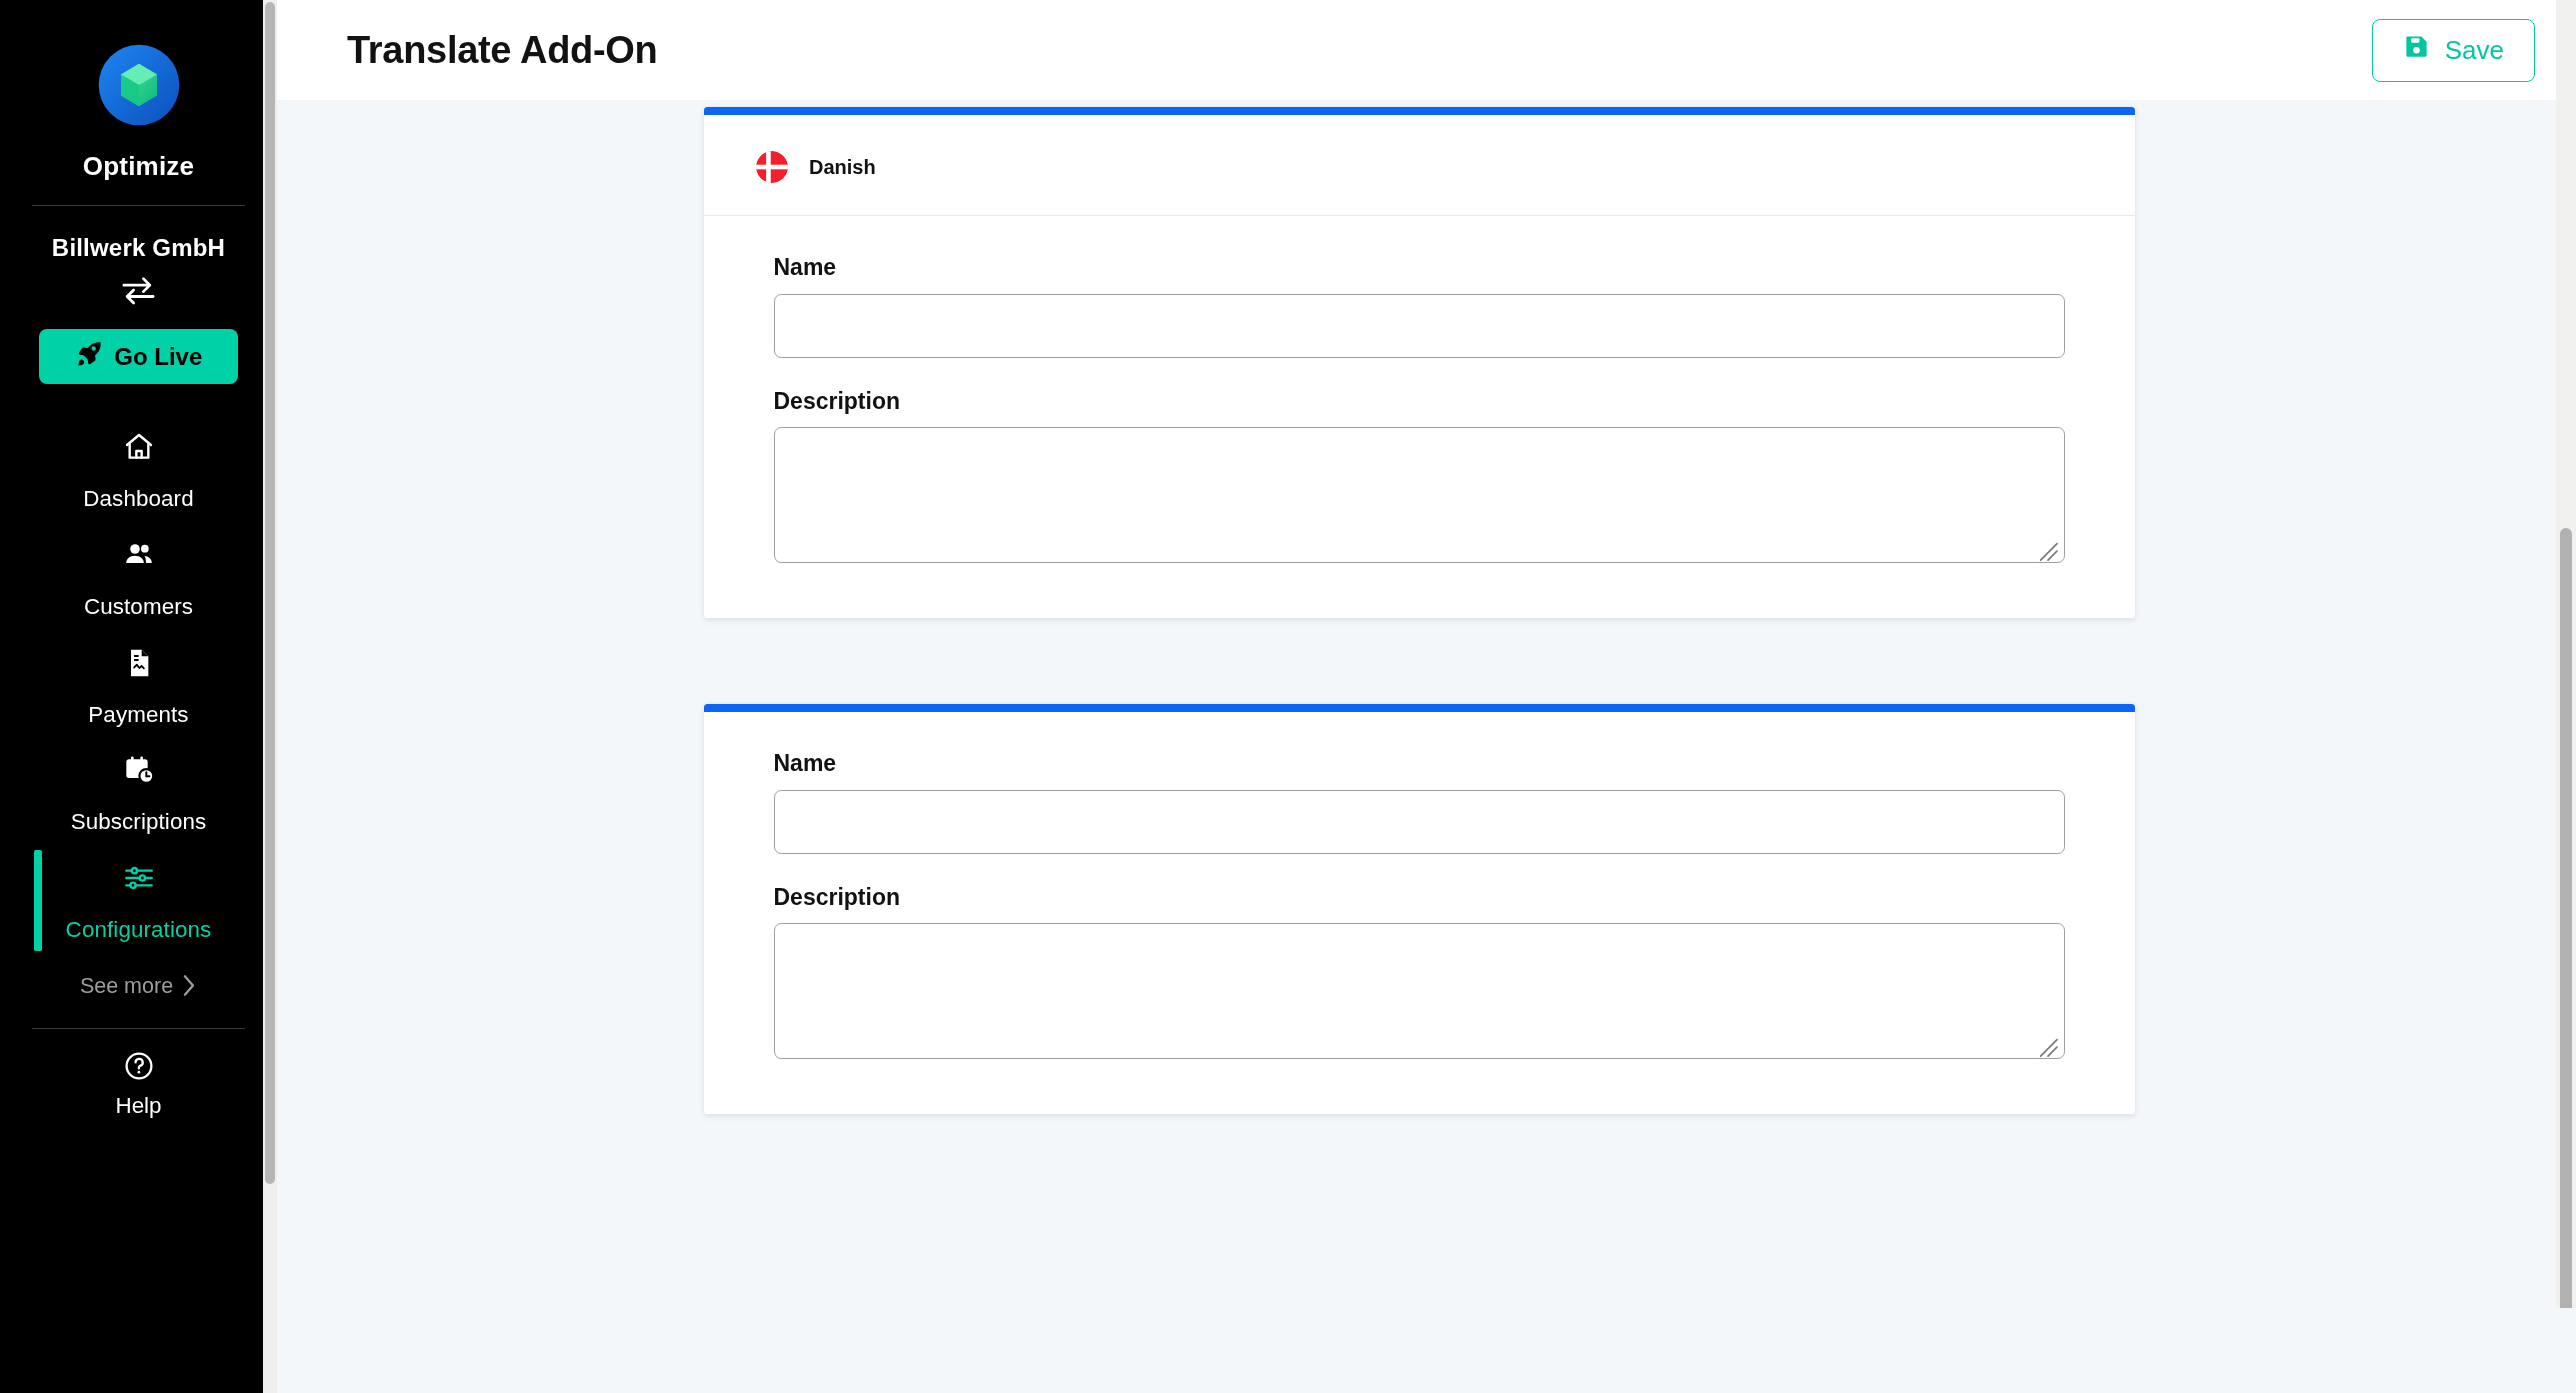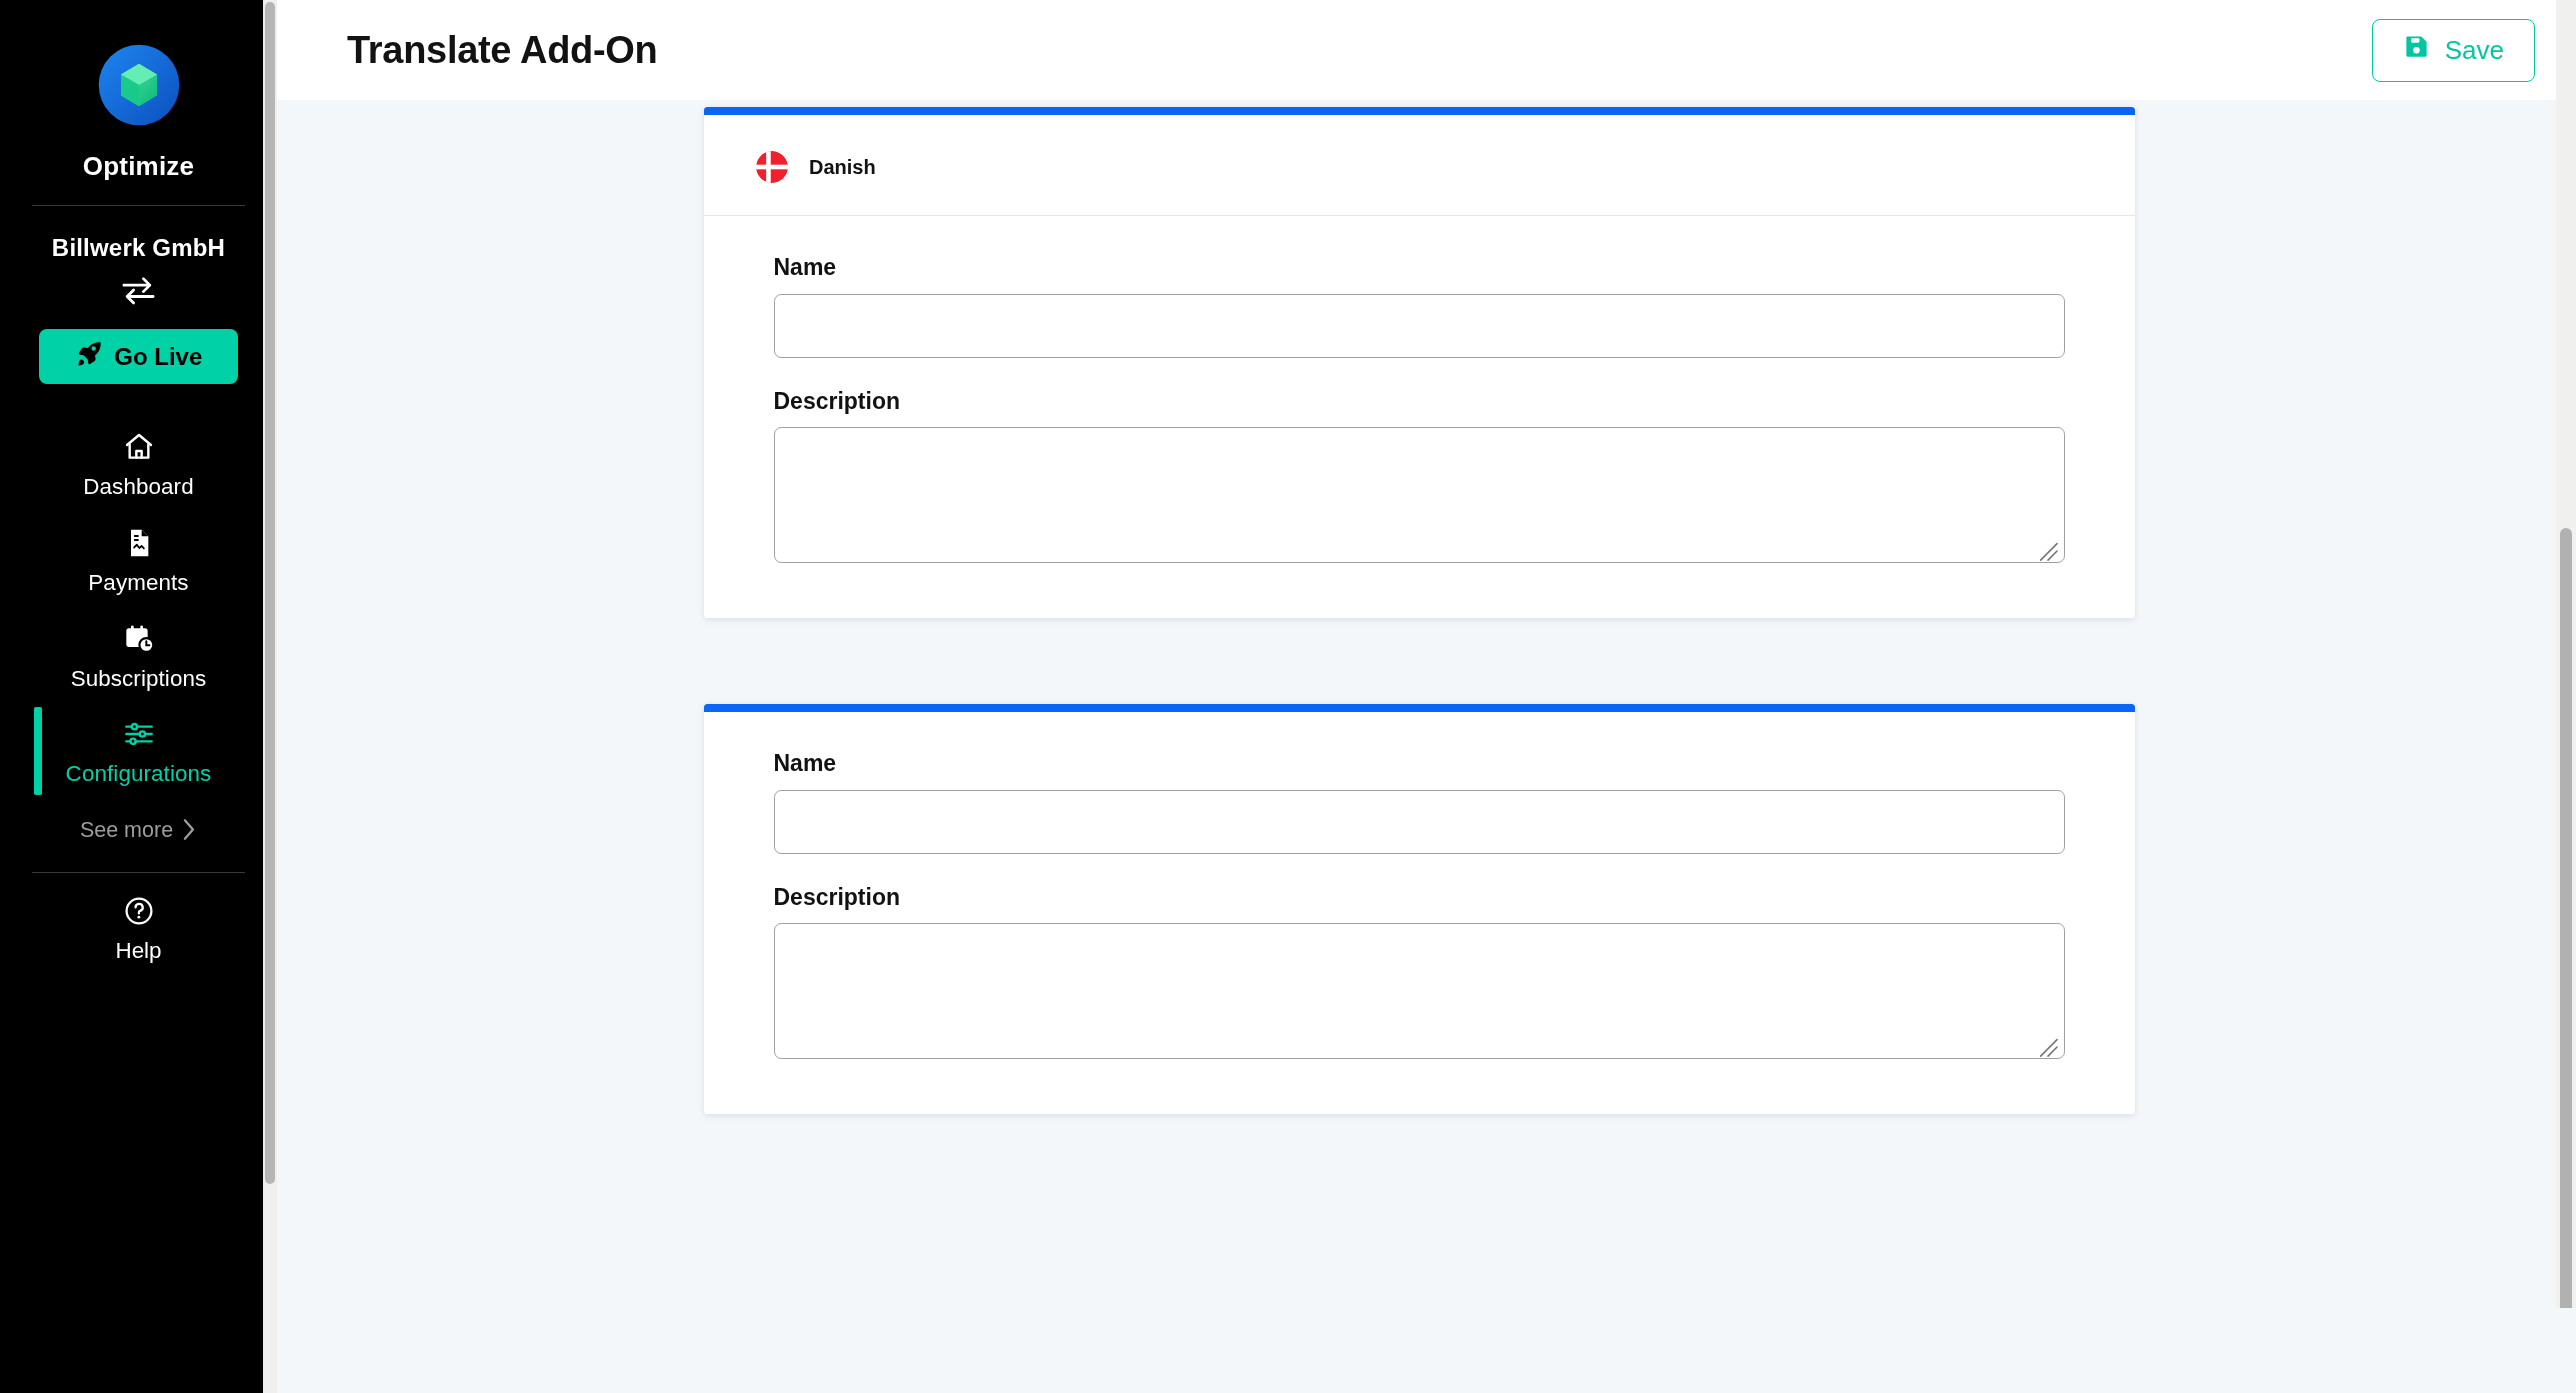--- a/index.html
+++ b/index.html
@@ -56,21 +56,21 @@
   .nav-item {
     position: relative;
     display: flex; flex-direction: column;
     align-items: center; justify-content: center;
     padding: 15px 0 11.6px 0;
     cursor: pointer;
     color: #ffffff;
   }
   .nav-item .nav-label {
     font-size: 22.4px; font-weight: 400;
-    margin-top: 8px; letter-spacing: 0.1px;
+    margin-top: 20px; letter-spacing: 0.1px;
   }
   .nav-item.active { color: #01d1a7; }
   .nav-item.active::before {
     content: ""; position: absolute;
     left: 34px; top: 3.6px; bottom: 3.6px;
     width: 8px; background: #01d1a7; border-radius: 1.8px;
   }
 
   .see-more {
     text-align: center; color: #9d9d9d;
@@ -257,20 +257,31 @@
           <span>
             <svg width="32" height="32" viewBox="0 0 24 24" fill="none" stroke="currentColor" stroke-width="1.8" stroke-linecap="round" stroke-linejoin="round">
               <path d="M3 10.5L12 3l9 7.5"></path>
                 <path d="M5 10v10h14V10"></path>
                 <path d="M10 20v-5h4v5"></path>
             </svg>
           </span>
           <span class="nav-label">Dashboard</span>
         </div>
 
+        <div class="nav-item">
+          <span>
+            <svg width="32" height="32" viewBox="0 0 24 24" fill="currentColor">
+              <circle cx="9" cy="7.5" r="3.6"></circle>
+                <circle cx="16.4" cy="7.3" r="2.9"></circle>
+              <path d="M2.4 18c0-3.3 3-5.4 6.6-5.4s6.6 2.1 6.6 5.4z"></path>
+              <path d="M16.2 12.8c2.8.2 5.4 1.9 5.4 5.2h-4.3c0-2-.4-3.7-1.1-5.2z"></path>
+            </svg>
+          </span>
+          <span class="nav-label">Customers</span>
+        </div>
 
         <div class="nav-item">
           <span>
             <svg width="32" height="32" viewBox="0 0 24 24" fill="currentColor">
               <path d="M6 2h8l5 5v15H6z" fill="currentColor"></path>
               <path d="M14 2v5h5" fill="#000000"></path>
               <rect x="8.3" y="6" width="3.4" height="1.5" fill="#000000"></rect>
               <rect x="8.3" y="9" width="3.4" height="1.5" fill="#000000"></rect>
               <path d="M8.3 15.5l2-2.3 2 2.6 1.6-1.6 1.8 1.9" stroke="#000000" stroke-width="1.3" fill="none" stroke-linecap="round" stroke-linejoin="round"></path>
             </svg>

